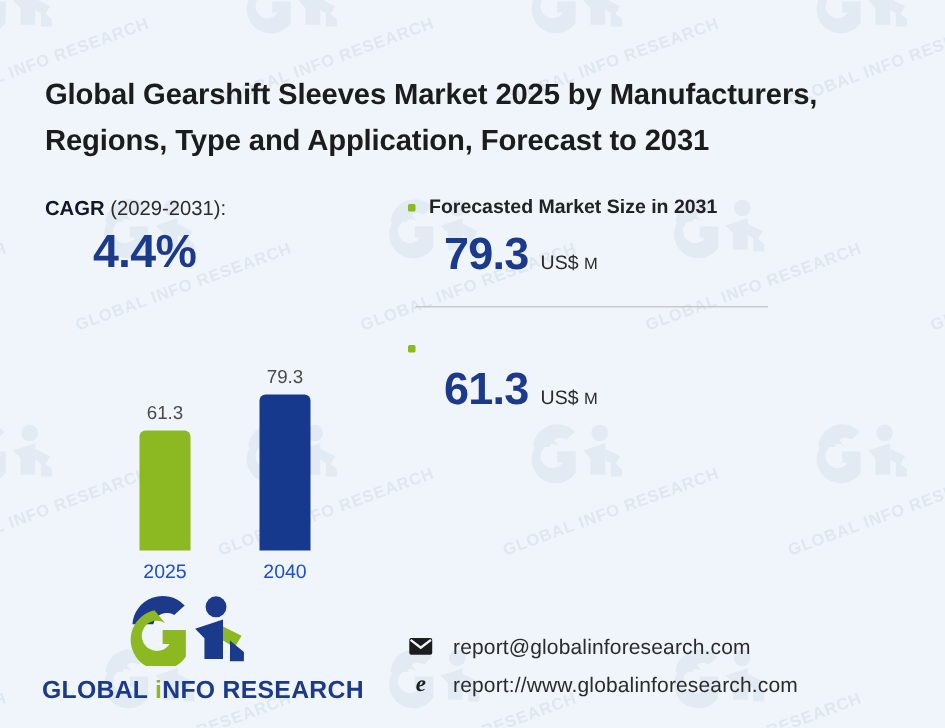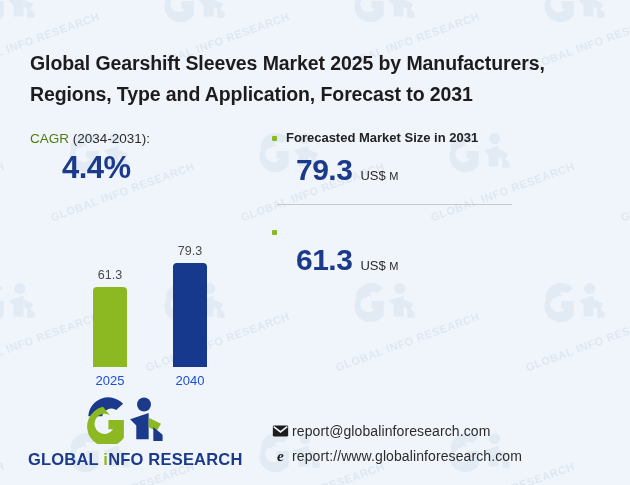--- a/index.html
+++ b/index.html
@@ -64,21 +64,21 @@
     position: absolute;
     left: 30px;
     top: 131px;
     z-index: 3;
   }
   #cagr-label {
     font-size: 13.5px;
     color: #2b2b2b;
     white-space: nowrap;
   }
-  #cagr-label b { font-weight: normal; color:#4d7c0f; }
+  #cagr-label b { font-weight: bold; color:#0f172a; }
   #cagr-value {
     margin-top: 4px;
     font-size: 31px;
     font-weight: bold;
     color: #1b3a8c;
     letter-spacing: -0.5px;
     line-height: 36px;
     margin-left: 32px;
   }
 
@@ -194,21 +194,21 @@
   
   #contact {
     position: absolute;
     left: 272px;
     top: 418px;
     z-index: 3;
   }
   .contact-row {
     display: flex;
     align-items: center;
-    gap: 3px;
+    gap: 13px;
     height: 25px;
   }
   .contact-text {
     font-size: 14px;
     color: #2b2b2b;
     letter-spacing: 0.1px;
   }
   .contact-icon { flex: 0 0 auto; width:17px; height:17px; display:block; }
 </style>
 </head>
@@ -379,21 +379,21 @@
       <div class="wm-text">GLOBAL INFO RESEARCH</div>
     </div>
     <div class="wm-tile" style="left:625px;top:420px">
       <div class="wm-text">GLOBAL INFO RESEARCH</div>
     </div>
   </div>
 
 <div id="title">Global Gearshift Sleeves Market 2025 by Manufacturers, Regions, Type and Application, Forecast to 2031</div>
 
 <div id="cagr-block">
-  <div id="cagr-label"><b>CAGR</b><span> (2034-2031):</span></div>
+  <div id="cagr-label"><b>CAGR</b><span> (2029-2031):</span></div>
   <div id="cagr-value">4.4%</div>
 </div>
 
 <div id="chart">
   <div class="bar-group" id="bar-group-0">
     <div class="bar-value">61.3</div>
     <div class="bar-shape" id="bar-shape-0" style="height: 80.3934px; background: rgb(140, 184, 34);"></div>
     <div class="bar-cat">2025</div>
   </div>
   <div class="bar-group" id="bar-group-1">

